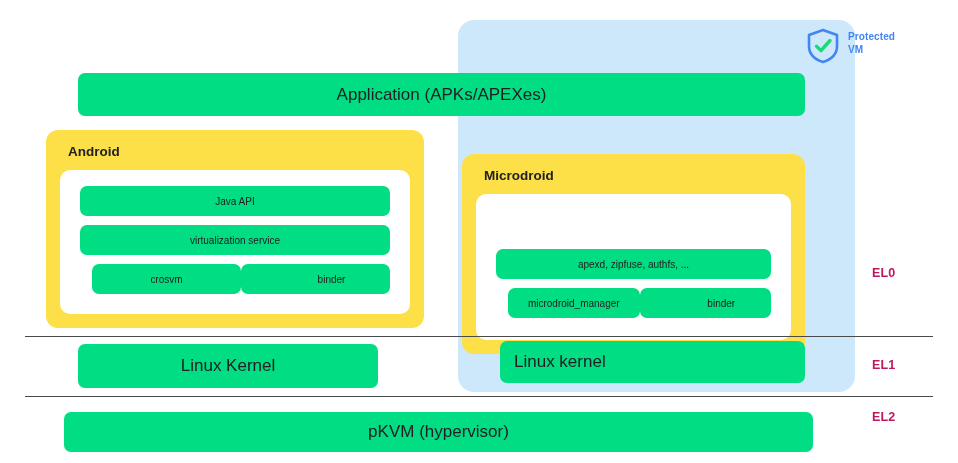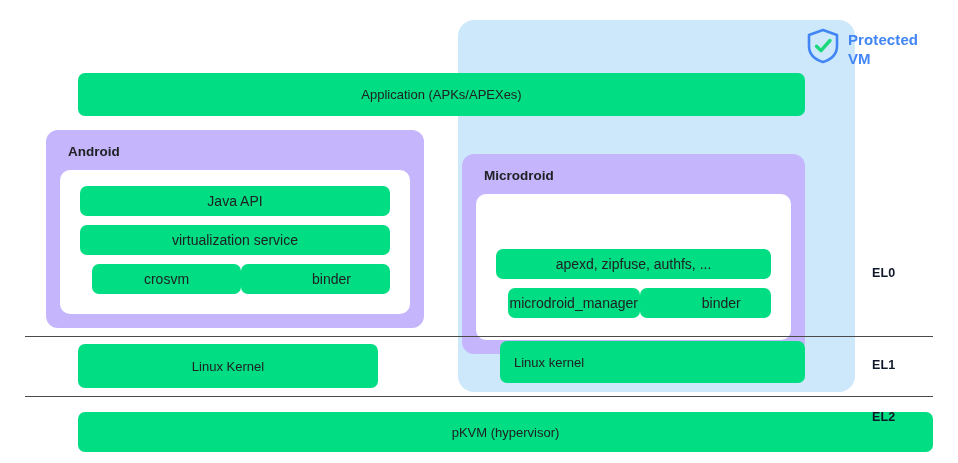--- a/index.html
+++ b/index.html
@@ -40,36 +40,36 @@
     align-items: flex-start;
     gap: 8px;
   }
   .vm-badge .shield-icon {
     width: 34px;
     height: 36px;
     display: block;
     flex: 0 0 auto;
   }
   .vm-badge-label {
-    font-size: 15px;
+    font-size: 10px;
     font-weight: bold;
     line-height: 1.25;
     color: #4285F4;
     white-space: pre-line;
     padding-top: 3px;
     letter-spacing: .1px;
   }
 
   
   .gbox {
     position: absolute;
     background: #00DD82;
     border-radius: 7px;
     color: #202124;
-    font-size: 13px;
+    font-size: 17px;
     display: flex;
     align-items: center;
     justify-content: center;
     text-align: center;
     box-sizing: border-box;
   }
   .gbox.left-align {
     justify-content: flex-start;
     padding-left: 14px;
     text-align: left;
@@ -79,21 +79,21 @@
   .app-bar {
     left: 78px;
     top: 73px;
     width: 727px;
     height: 43px;
   }
 
   
   .os-panel {
     position: absolute;
-    background: #c4b5fd;
+    background: #fde047;
     border-radius: 12px;
     box-sizing: border-box;
   }
   .os-panel.android  { left: 46px;  top: 130px; width: 378px; height: 198px; }
   .os-panel.microdroid { left: 462px; top: 130px; width: 343px; height: 200px; margin-top: 24px; }
 
   .os-title {
     position: absolute;
     left: 22px;
     top: 14px;
@@ -120,21 +120,21 @@
     height: 30px;
   }
   .row.r1 { top: 16px; }
   .row.r2 { top: 55px; }
   .row.r3 { top: 94px; }
 
   .row .gbox {
     position: absolute;
     top: 0;
     height: 30px;
-    font-size: 14px;
+    font-size: 10px;
   }
   .row .full   { left: 0; right: 0; width: auto; }
   .row .half-l { left: 12px;   width: calc(50% - 6px); }
   .row .half-r { right: 0;  width: calc(50% - 6px); padding-left: 32px; }
 
   
   .divider {
     position: absolute;
     left: 25px;
     width: 908px;
@@ -143,21 +143,21 @@
   }
   .divider.d1 { top: 336px; }
   .divider.d2 { top: 396px; }
 
   
   .el-label {
     position: absolute;
     left: 872px;
     font-size: 12.5px;
     font-weight: bold;
-    color: #0f172a;
+    color: #be185d;
     letter-spacing: .2px;
   }
   .el-label.el0 { top: 266px; }
   .el-label.el1 { top: 358px; }
   .el-label.el2 { top: 410px; }
 
   
   .kernel-left {
     left: 78px;
     top: 344px;
@@ -173,23 +173,23 @@
   .pvmfw {
     left: 662px;
     top: 358px;
     width: 152px;
     height: 33px;
     border: 1.5px solid #EAF6FF;
   }
 
   
   .hyp-bar {
-    left: 78px;
+    left: 64px;
     top: 412px;
-    width: 855px;
+    width: 749px;
     height: 40px;
   }
 </style>
 </head>
 <body>
 
 <div id="diagram">
 
   <div class="vm-panel"></div>
 

